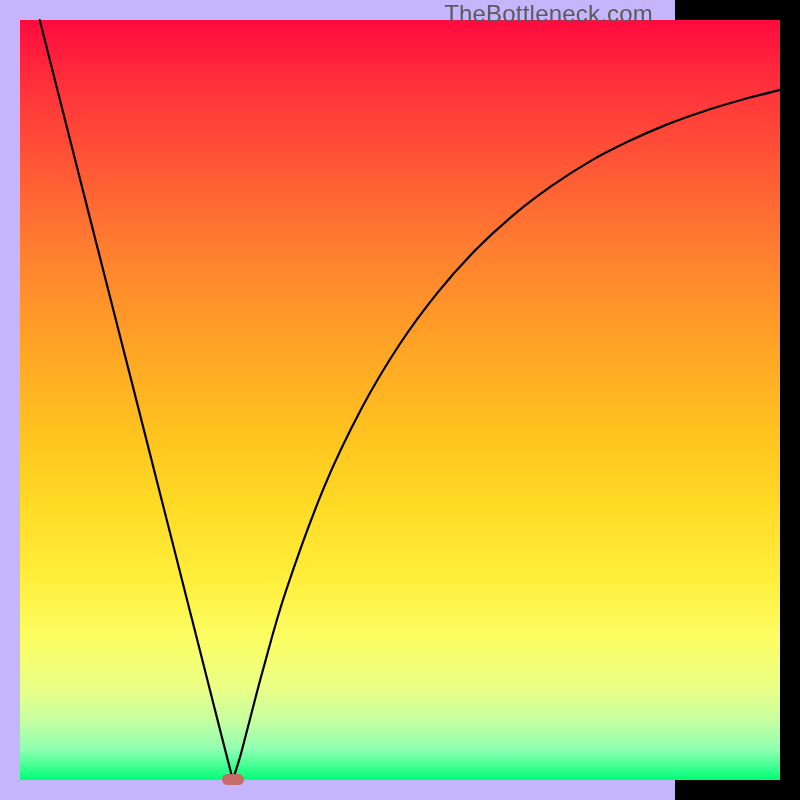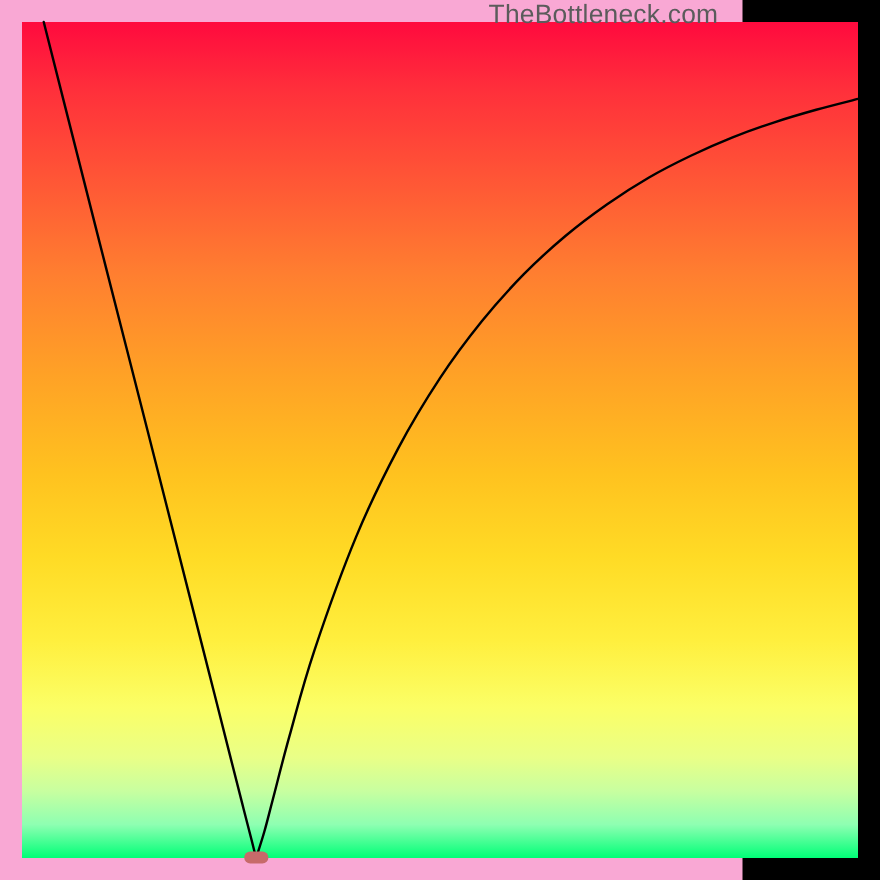--- a/index.html
+++ b/index.html
@@ -10,21 +10,21 @@
     overflow: hidden;
     background: #000;
     font-family: Arial, Helvetica, sans-serif;
   }
   .frame {
     position: absolute;
     top: 0;
     left: 0;
     width: 675px;
     height: 800px;
-    background: #f9a8d4;
+    background: #c4b5fd;
   }
   .plot-area {
     position: absolute;
     top: 20px;
     left: 20px;
     width: 760px;
     height: 760px;
     background: linear-gradient(to bottom,
       #ff0a3e 0%,
       #ff2f3b 8%,

